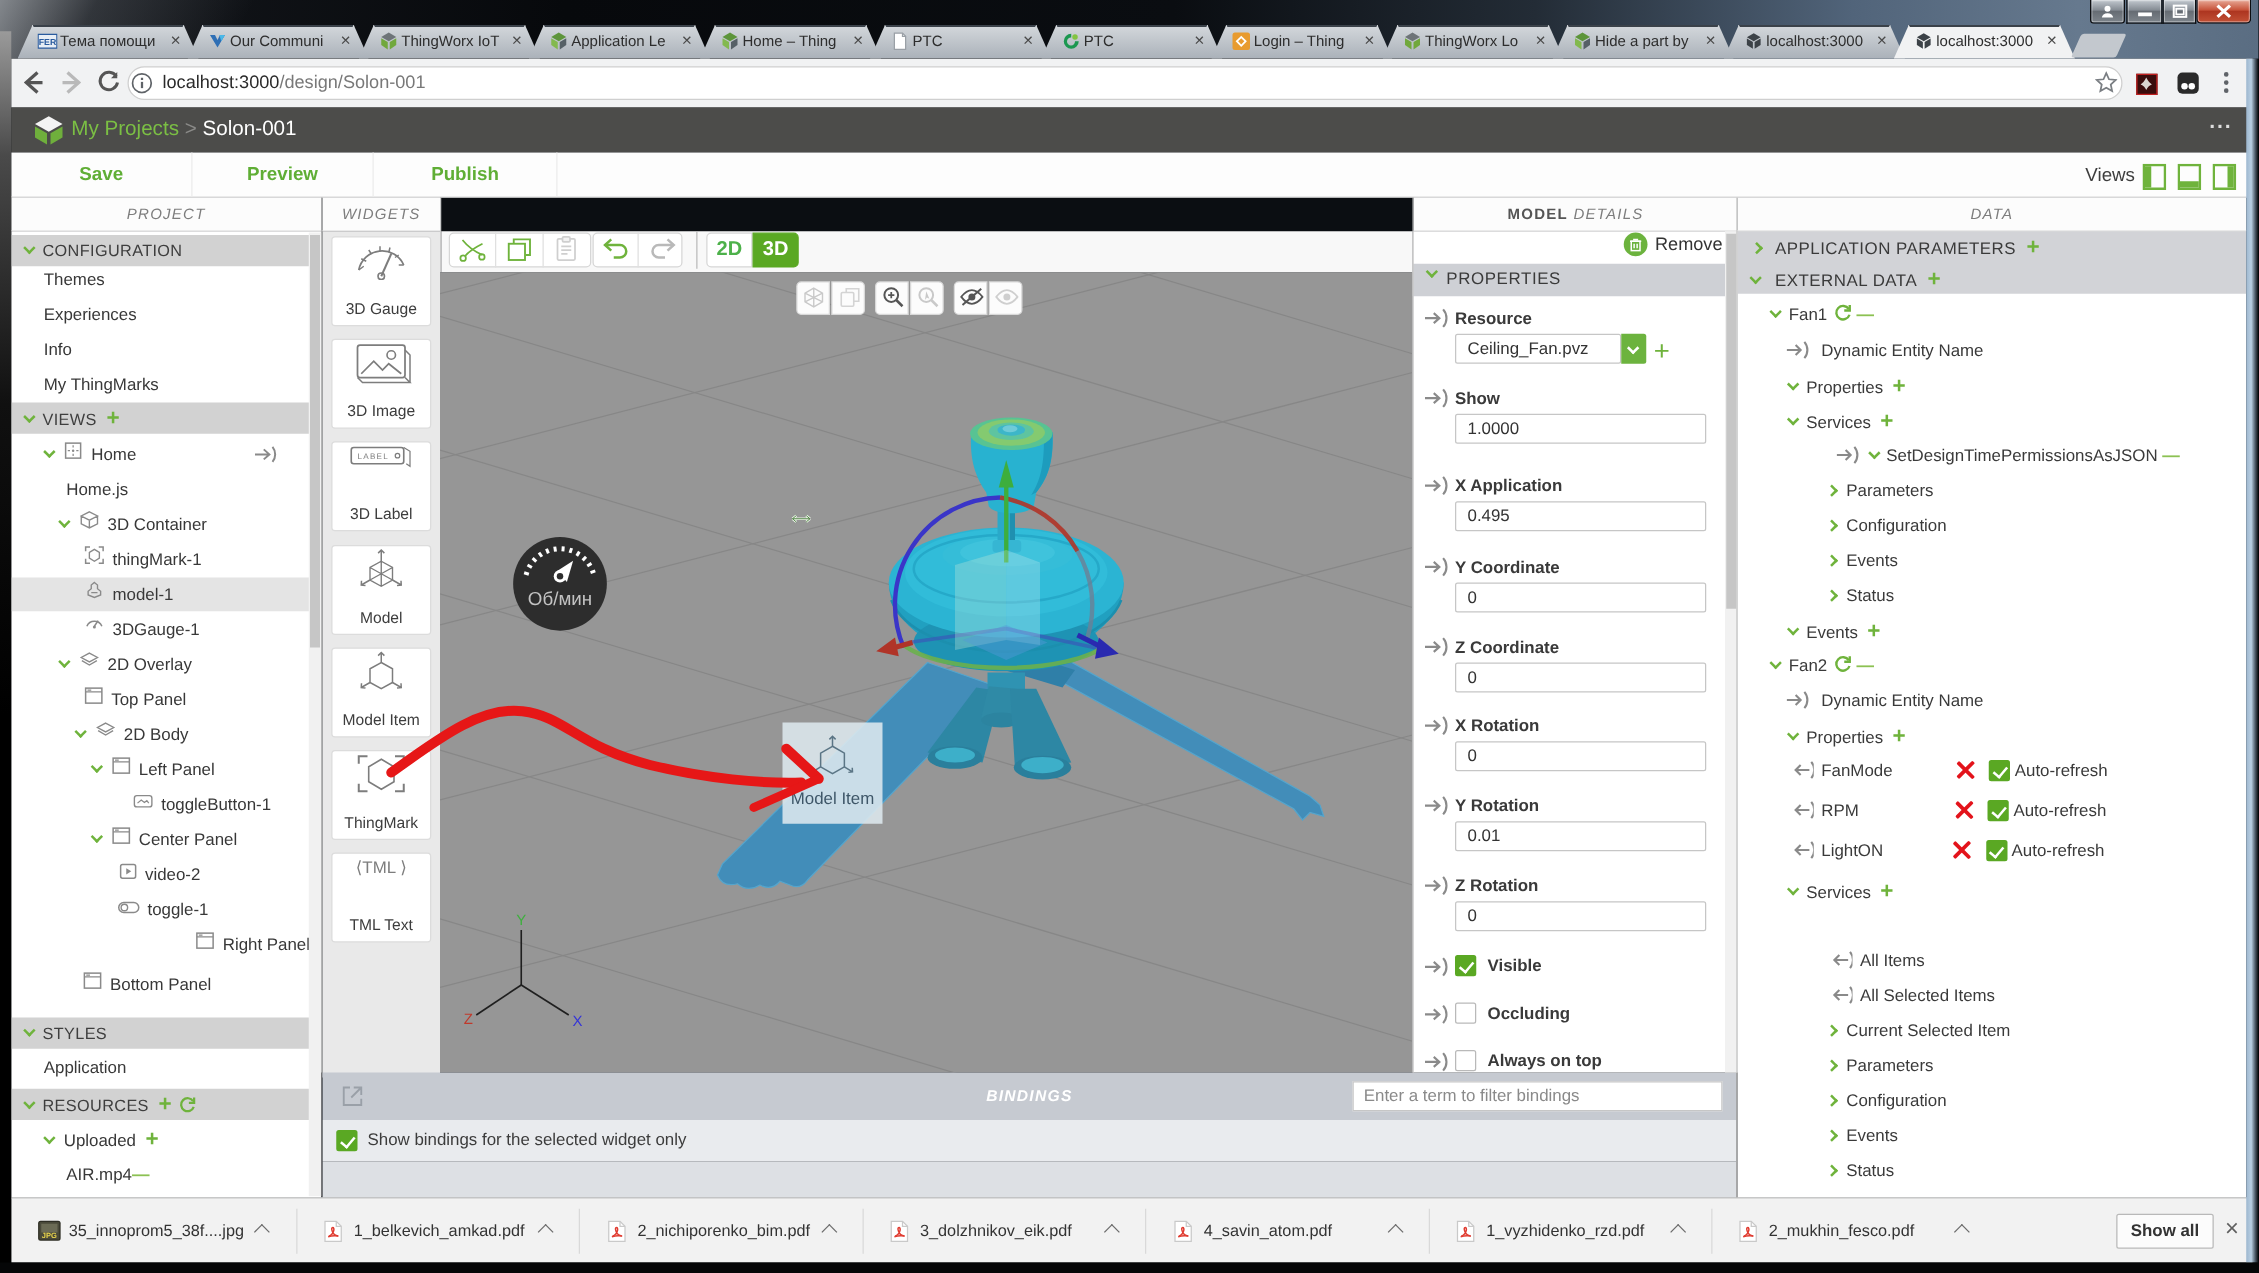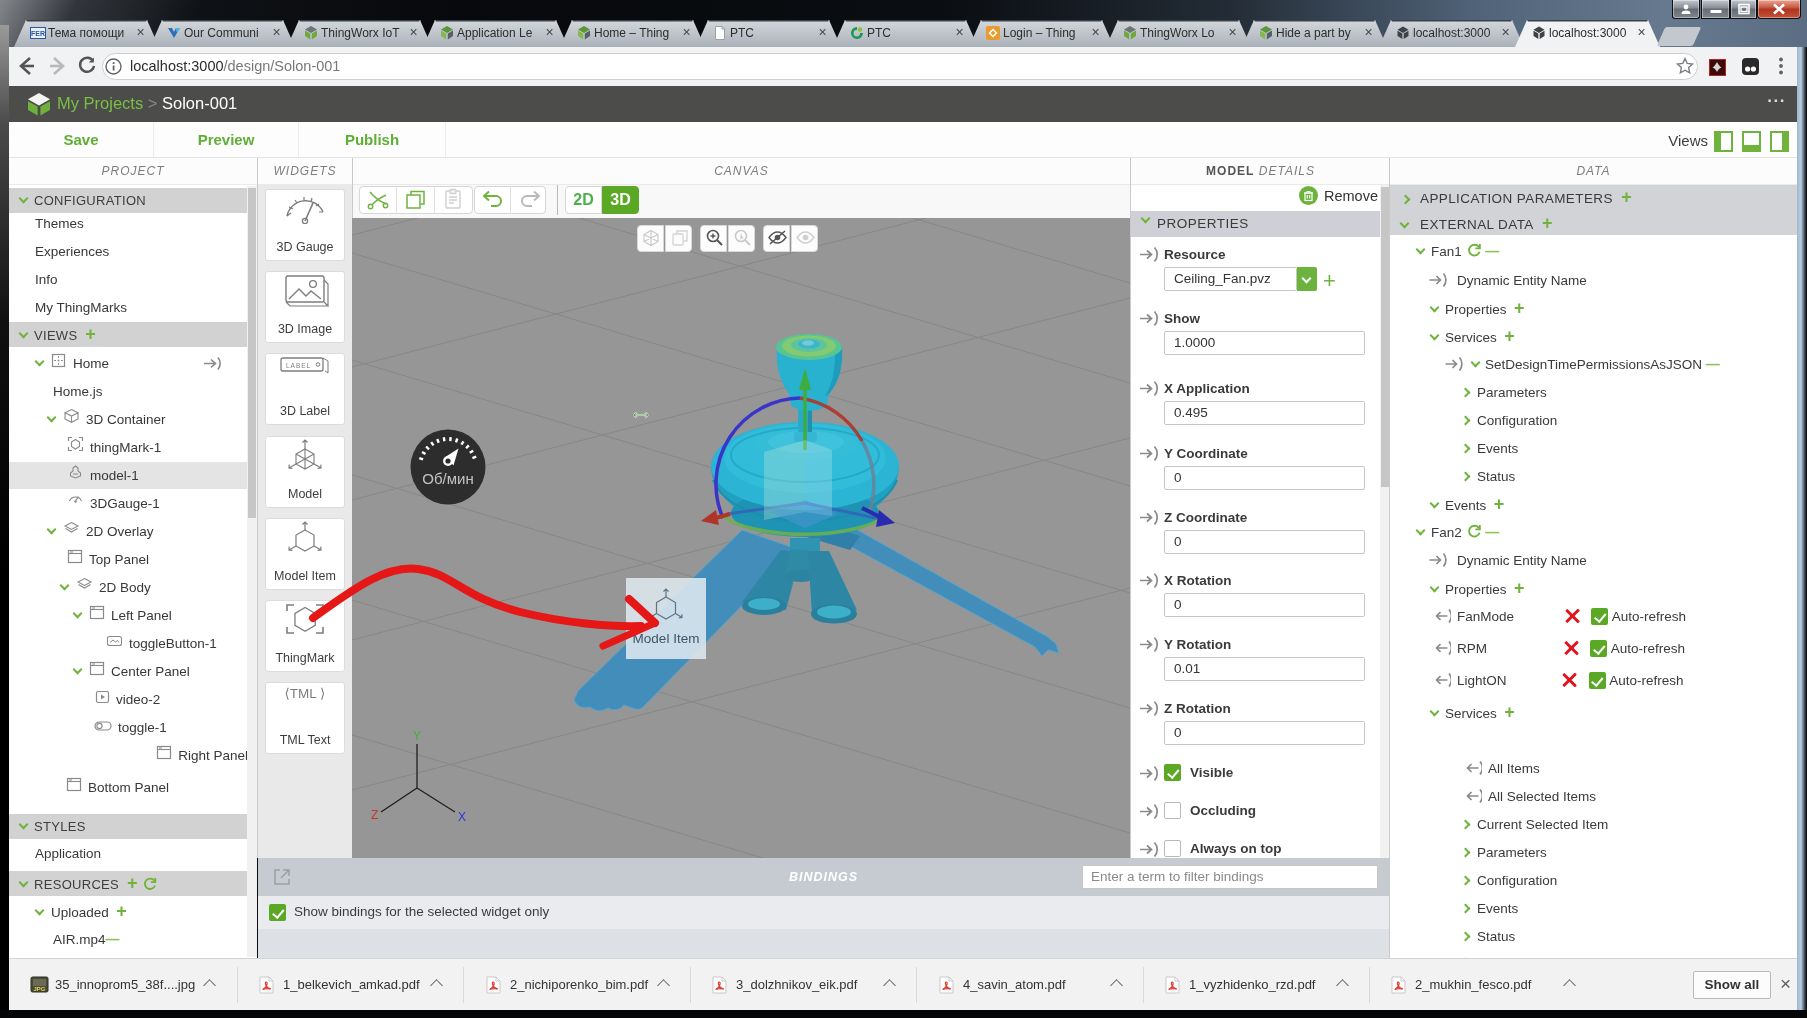--- a/index.html
+++ b/index.html
@@ -288,21 +288,20 @@
       <rect x="1" y="1" width="17" height="19" fill="none" stroke="#6fb33c" stroke-width="2"></rect>
       <rect x="2" y="14" width="15" height="5" fill="#6fb33c"></rect>
     </svg>
 <svg class="abs" style="left:1770px;top:131px;" width="19" height="21">
       <rect x="1" y="1" width="17" height="19" fill="none" stroke="#6fb33c" stroke-width="2"></rect>
       <rect x="12" y="2" width="5" height="17" fill="#6fb33c"></rect>
     </svg>
 
 <div class="abs pheadrow" style="left:9px;width:248px;">PROJECT</div>
 <div class="abs pheadrow" style="left:258px;width:94px;">WIDGETS</div>
-<div class="abs pheadrow" style="left:353px;width:777px;">CANVAS</div>
 <div class="abs pheadrow" style="left:1131px;width:259px;"><span style="font-style:normal;font-weight:bold;color:#555;">MODEL</span>&nbsp;DETAILS</div>
 <div class="abs pheadrow" style="left:1390px;width:407px;">DATA</div>
 <div class="abs" id="project">
       <div class="sechead" style="top:3px;"><span style="margin-left:11px;margin-right:7px;"><span class="chev down"></span></span>CONFIGURATION</div>
 <div class="trow" style="top:25px;"><span style="display:inline-block;width:26px;"></span>Themes</div>
 <div class="trow" style="top:53px;"><span style="display:inline-block;width:26px;"></span>Experiences</div>
 <div class="trow" style="top:81px;"><span style="display:inline-block;width:26px;"></span>Info</div>
 <div class="trow" style="top:109px;"><span style="display:inline-block;width:26px;"></span>My ThingMarks</div>
 <div class="sechead" style="top:137px;"><span style="margin-left:11px;margin-right:7px;"><span class="chev down"></span></span>VIEWS&nbsp;&nbsp;<span class="plus">+</span></div>
 <div class="trow" style="top:165px;"><span style="display:inline-block;width:27px;"></span><span class="chev down"></span><span style="display:inline-block;width:8px;"></span><svg width="15" height="15">
@@ -737,21 +736,21 @@
 <div class="drow" style="top:53px;"><span style="display:inline-block;width:27px;"></span><span class="chev down"></span><span style="display:inline-block;width:7px;"></span>Fan1 <svg width="16" height="15" style="vertical-align:-2px;">
           <path d="M13 4.2 A5.4 5.4 0 1 0 13.6 8.8" fill="none" stroke="#6fb33c" stroke-width="1.9"></path>
           <path d="M13.8 1 L13.8 5.4 L9.4 5.4" fill="none" stroke="#6fb33c" stroke-width="1.9"></path>
         </svg> <span class="minus">—</span></div>
 <div class="drow" style="top:82px;"><span style="display:inline-block;width:38px;"></span><svg width="23" height="16" style="vertical-align:-3px;">
           <path d="M1.5 8 H12 M8.5 4 L12.5 8 L8.5 12" fill="none" stroke="#8a8a8a" stroke-width="1.7"></path>
           <path d="M15.5 1.5 A10 10 0 0 1 15.5 14.5" fill="none" stroke="#8a8a8a" stroke-width="1.7"></path>
         </svg><span style="display:inline-block;width:6px;"></span>Dynamic Entity Name</div>
 <div class="drow" style="top:110px;"><span style="display:inline-block;width:41px;"></span><span class="chev down"></span><span style="display:inline-block;width:7px;"></span>Properties&nbsp;&nbsp;<span class="plus">+</span></div>
 <div class="drow" style="top:138px;"><span style="display:inline-block;width:41px;"></span><span class="chev down"></span><span style="display:inline-block;width:7px;"></span>Services&nbsp;&nbsp;<span class="plus">+</span></div>
-<div class="drow" style="top:166px;"><span style="display:inline-block;width:54px;"></span><svg width="23" height="16" style="vertical-align:-3px;">
+<div class="drow" style="top:166px;padding-left:24px;"><span style="display:inline-block;width:54px;"></span><svg width="23" height="16" style="vertical-align:-3px;">
           <path d="M1.5 8 H12 M8.5 4 L12.5 8 L8.5 12" fill="none" stroke="#8a8a8a" stroke-width="1.7"></path>
           <path d="M15.5 1.5 A10 10 0 0 1 15.5 14.5" fill="none" stroke="#8a8a8a" stroke-width="1.7"></path>
         </svg><span style="display:inline-block;width:5px;"></span><span class="chev down"></span><span style="display:inline-block;width:6px;"></span>SetDesignTimePermissionsAsJSON <span class="minus">—</span></div>
 <div class="drow" style="top:194px;"><span style="display:inline-block;width:72px;"></span><span class="chev right"></span><span style="display:inline-block;width:6px;"></span>Parameters</div>
 <div class="drow" style="top:222px;"><span style="display:inline-block;width:72px;"></span><span class="chev right"></span><span style="display:inline-block;width:6px;"></span>Configuration</div>
 <div class="drow" style="top:250px;"><span style="display:inline-block;width:72px;"></span><span class="chev right"></span><span style="display:inline-block;width:6px;"></span>Events</div>
 <div class="drow" style="top:278px;"><span style="display:inline-block;width:72px;"></span><span class="chev right"></span><span style="display:inline-block;width:6px;"></span>Status</div>
 <div class="drow" style="top:306px;"><span style="display:inline-block;width:41px;"></span><span class="chev down"></span><span style="display:inline-block;width:7px;"></span>Events&nbsp;&nbsp;<span class="plus">+</span></div>
 <div class="drow" style="top:334px;"><span style="display:inline-block;width:27px;"></span><span class="chev down"></span><span style="display:inline-block;width:7px;"></span>Fan2 <svg width="16" height="15" style="vertical-align:-2px;">
           <path d="M13 4.2 A5.4 5.4 0 1 0 13.6 8.8" fill="none" stroke="#6fb33c" stroke-width="1.9"></path>

